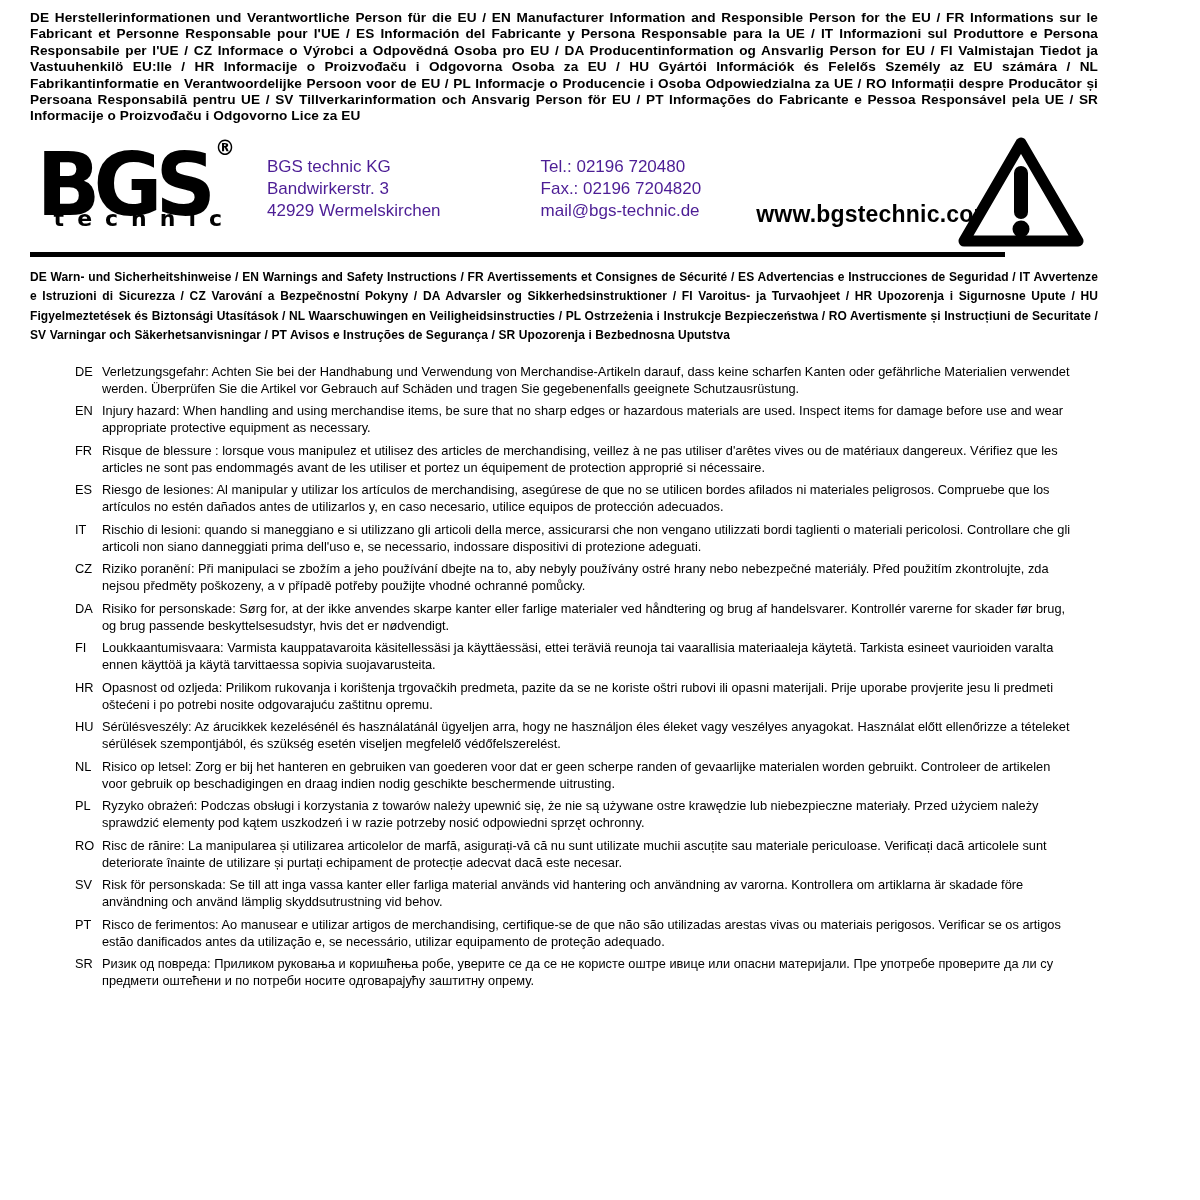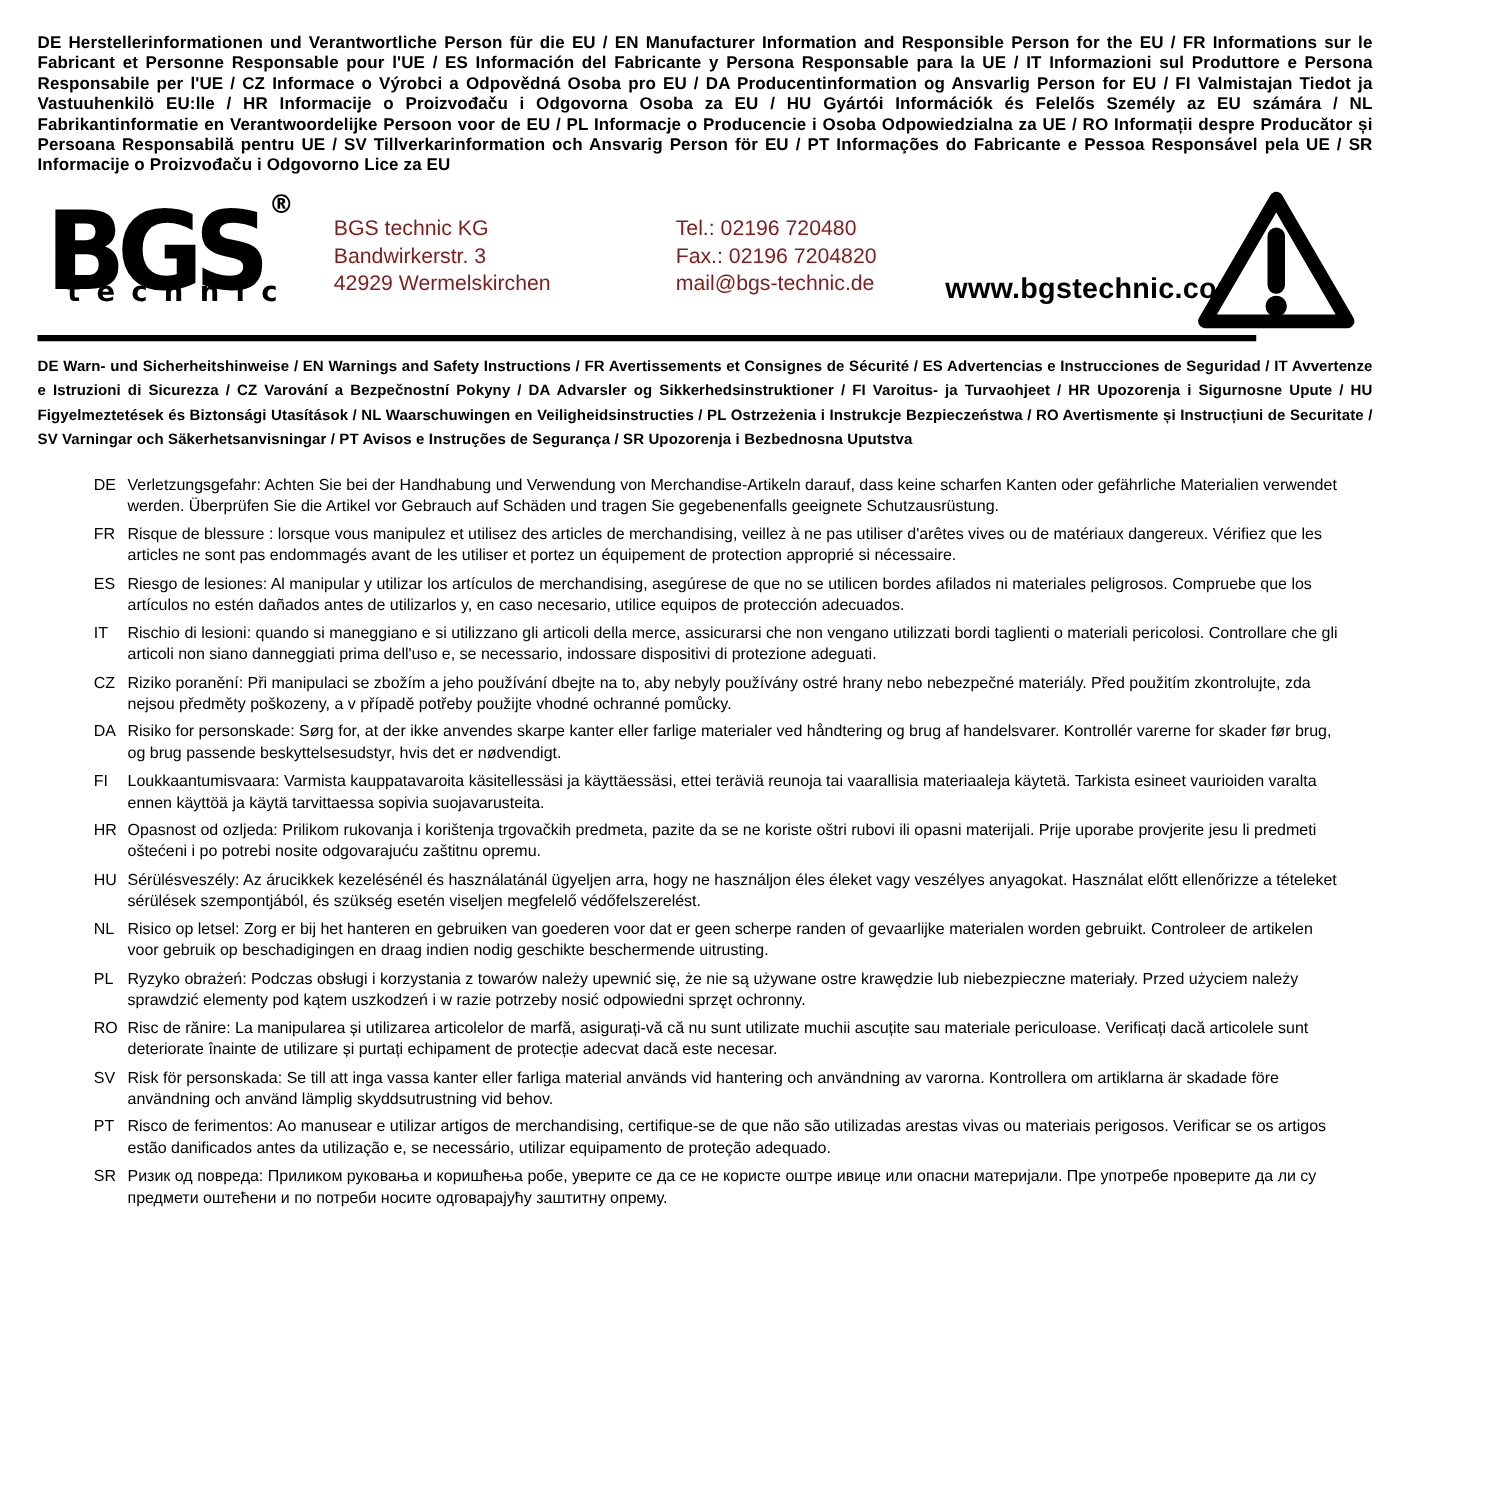--- a/index.html
+++ b/index.html
@@ -5,21 +5,21 @@
   * { margin: 0; padding: 0; box-sizing: border-box; }
   html, body { background: #ffffff; }
   body {
     width: 1200px; height: 1200px;
     font-family: "Liberation Sans", sans-serif;
     color: #000000;
     overflow: hidden;
   }
   .page {
     width: 1132px; height: 1200px;
-    padding: 26px 34px 0 30px;
+    padding: 10px 34px 0 30px;
     background: #ffffff;
   }
   .mfr-header {
     font-weight: bold;
     font-size: 13.6px;
     line-height: 16.4px;
     text-align: justify;
     letter-spacing: 0.1px;
   }
   .brand-row {
@@ -58,21 +58,21 @@
     font-size: 22px;
     letter-spacing: 13px;
     margin-top: -16px;
     white-space: nowrap;
   }
   .address-block { margin-left: 32px; padding-top: 18px; }
   .contact-block { margin-left: 100px; padding-top: 18px; }
   .address-block div, .contact-block div {
     font-size: 17px;
     line-height: 22px;
-    color: #7f1d1d;
+    color: #4c1d95;
   }
   .website {
     margin-left: 55px;
     align-self: flex-end;
     padding-bottom: 22px;
     font-weight: bold;
     font-size: 23px;
     letter-spacing: 0.2px;
     white-space: nowrap;
   }
@@ -158,20 +158,24 @@
   <div class="divider"></div>
 
   <div class="warnings-header">DE Warn- und Sicherheitshinweise  /  EN Warnings and Safety Instructions  /  FR Avertissements et Consignes de Sécurité  /  ES Advertencias e Instrucciones de Seguridad  /  IT Avvertenze e Istruzioni di Sicurezza  /  CZ Varování a Bezpečnostní Pokyny  /  DA Advarsler og Sikkerhedsinstruktioner  /  FI Varoitus- ja Turvaohjeet  /  HR Upozorenja i Sigurnosne Upute  /  HU Figyelmeztetések és Biztonsági Utasítások  /  NL Waarschuwingen en Veiligheidsinstructies  /  PL Ostrzeżenia i Instrukcje Bezpieczeństwa  /  RO Avertismente și Instrucțiuni de Securitate  /  SV Varningar och Säkerhetsanvisningar  /  PT Avisos e Instruções de Segurança  /  SR Upozorenja i Bezbednosna Uputstva</div>
 
   <div class="notices">
       <div class="notice">
         <span class="code">DE</span>
         <span class="text">Verletzungsgefahr: Achten Sie bei der Handhabung und Verwendung von Merchandise-Artikeln darauf, dass keine scharfen Kanten oder gefährliche Materialien verwendet werden. Überprüfen Sie die Artikel vor Gebrauch auf Schäden und tragen Sie gegebenenfalls geeignete Schutzausrüstung.</span>
       </div>
       <div class="notice">
+        <span class="code">EN</span>
+        <span class="text">Injury hazard: When handling and using merchandise items, be sure that no sharp edges or hazardous materials are used. Inspect items for damage before use and wear appropriate protective equipment as necessary.</span>
+      </div>
+      <div class="notice">
         <span class="code">FR</span>
         <span class="text">Risque de blessure : lorsque vous manipulez et utilisez des articles de merchandising, veillez à ne pas utiliser d'arêtes vives ou de matériaux dangereux. Vérifiez que les articles ne sont pas endommagés avant de les utiliser et portez un équipement de protection approprié si nécessaire.</span>
       </div>
       <div class="notice">
         <span class="code">ES</span>
         <span class="text">Riesgo de lesiones: Al manipular y utilizar los artículos de merchandising, asegúrese de que no se utilicen bordes afilados ni materiales peligrosos. Compruebe que los artículos no estén dañados antes de utilizarlos y, en caso necesario, utilice equipos de protección adecuados.</span>
       </div>
       <div class="notice">
         <span class="code">IT</span>
         <span class="text">Rischio di lesioni: quando si maneggiano e si utilizzano gli articoli della merce, assicurarsi che non vengano utilizzati bordi taglienti o materiali pericolosi. Controllare che gli articoli non siano danneggiati prima dell'uso e, se necessario, indossare dispositivi di protezione adeguati.</span>

